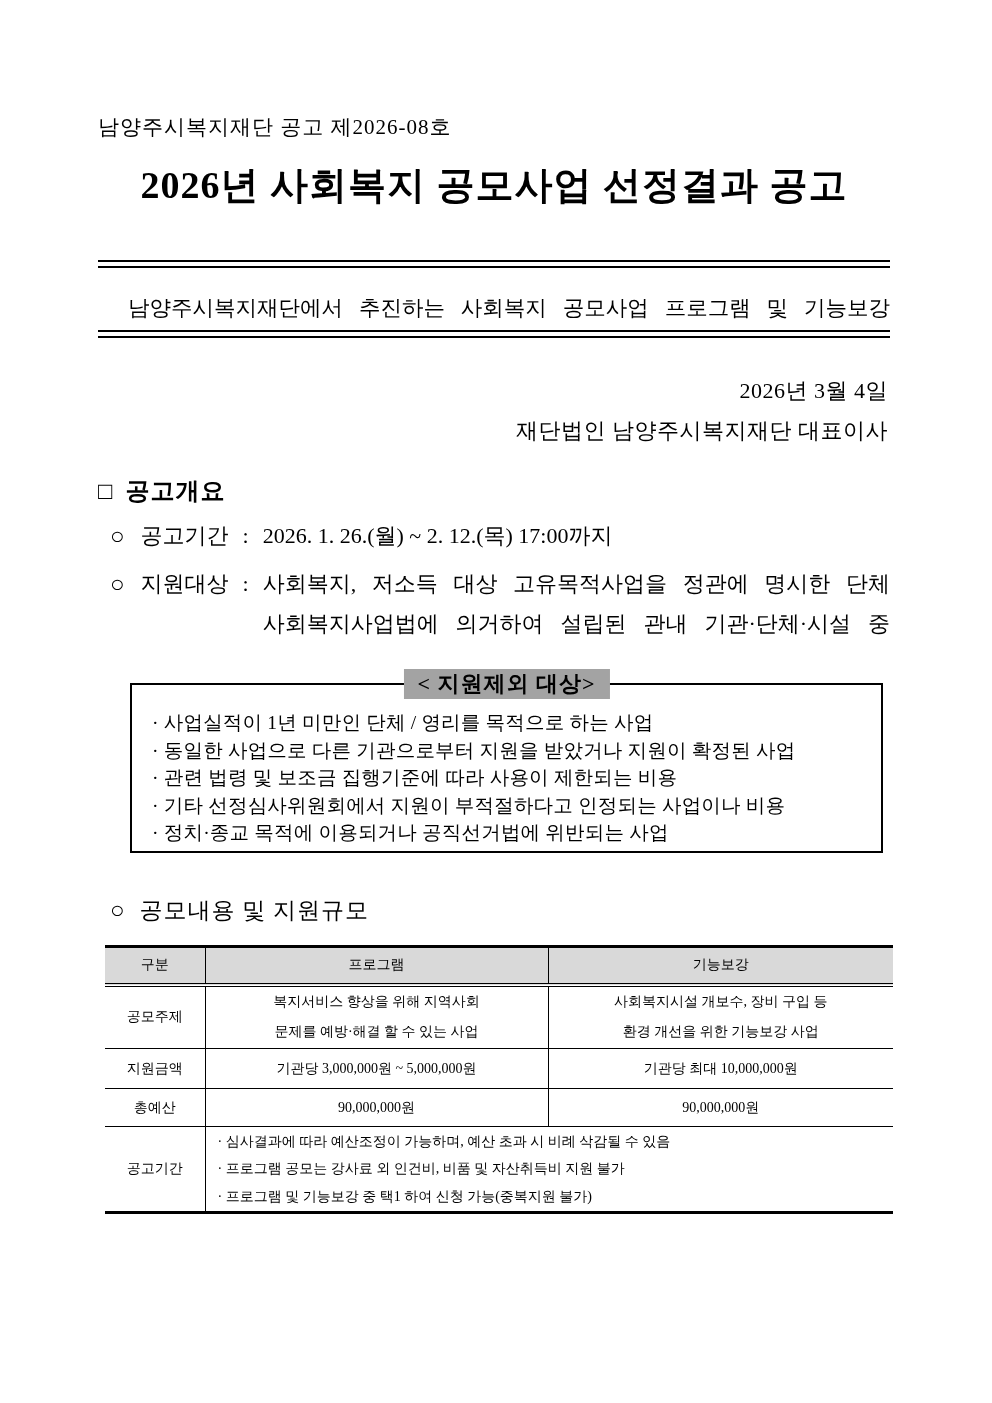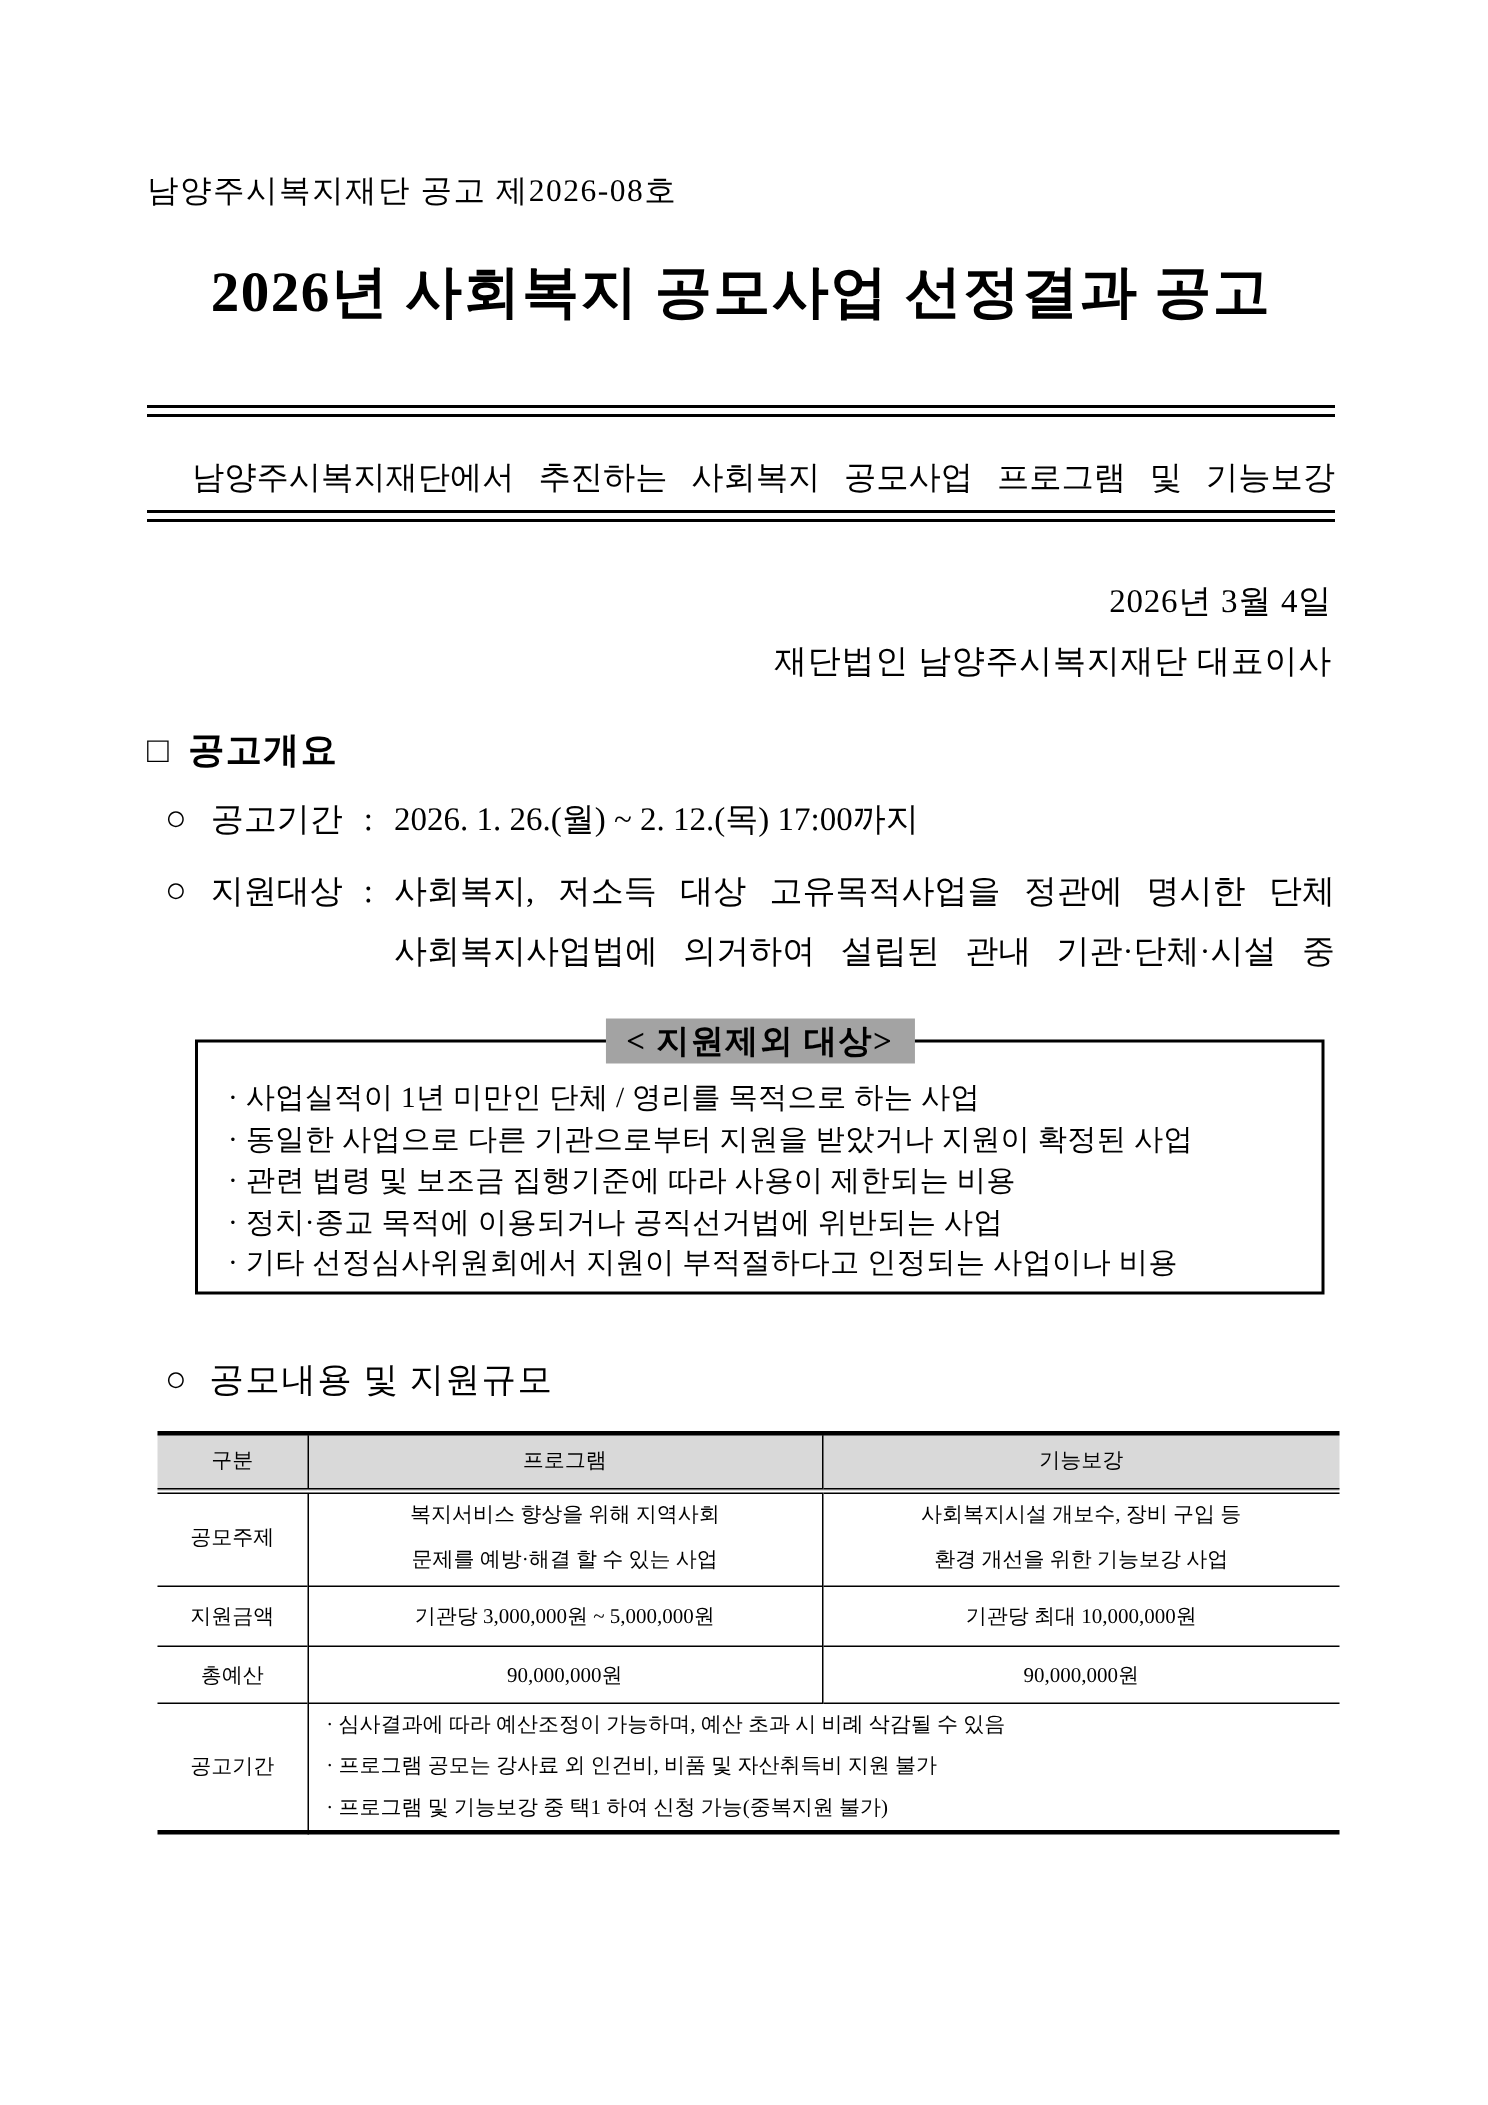--- a/index.html
+++ b/index.html
@@ -18,21 +18,21 @@
     top: 0;
     width: 792px;
   }
   .doc-number {
     margin-top: 113px;
     font-size: 21px;
     line-height: 28px;
     letter-spacing: 1px;
   }
   .main-title {
-    margin-top: 30px;
+    margin-top: 20px;
     font-size: 38px;
     line-height: 48px;
     font-weight: bold;
     text-align: center;
     letter-spacing: 1px;
   }
   .sep-double {
     margin-top: 51px;
     height: 8px;
     border-top: 2px solid #000;
@@ -184,22 +184,22 @@
       <div class="value-line-justify">사회복지, 저소득 대상 고유목적사업을 정관에 명시한 단체</div>
       <div class="value-line-justify">사회복지사업법에 의거하여 설립된 관내 기관·단체·시설 중</div>
     </div>
   </div>
 
   <div class="exclusion-box">
     <div class="exclusion-title">&lt; 지원제외 대상&gt;</div>
     <div class="exclusion-item">· 사업실적이 1년 미만인 단체 / 영리를 목적으로 하는 사업</div>
     <div class="exclusion-item">· 동일한 사업으로 다른 기관으로부터 지원을 받았거나 지원이 확정된 사업</div>
     <div class="exclusion-item">· 관련 법령 및 보조금 집행기준에 따라 사용이 제한되는 비용</div>
+    <div class="exclusion-item">· 기타 선정심사위원회에서 지원이 부적절하다고 인정되는 사업이나 비용</div>
     <div class="exclusion-item">· 정치·종교 목적에 이용되거나 공직선거법에 위반되는 사업</div>
-    <div class="exclusion-item">· 기타 선정심사위원회에서 지원이 부적절하다고 인정되는 사업이나 비용</div>
   </div>
 
   <div class="content-heading">
     <span class="marker">○</span><span>공모내용 및 지원규모</span>
   </div>
 
   <table class="grants">
     <thead>
       <tr>
         <th class="w-label">구분</th>

